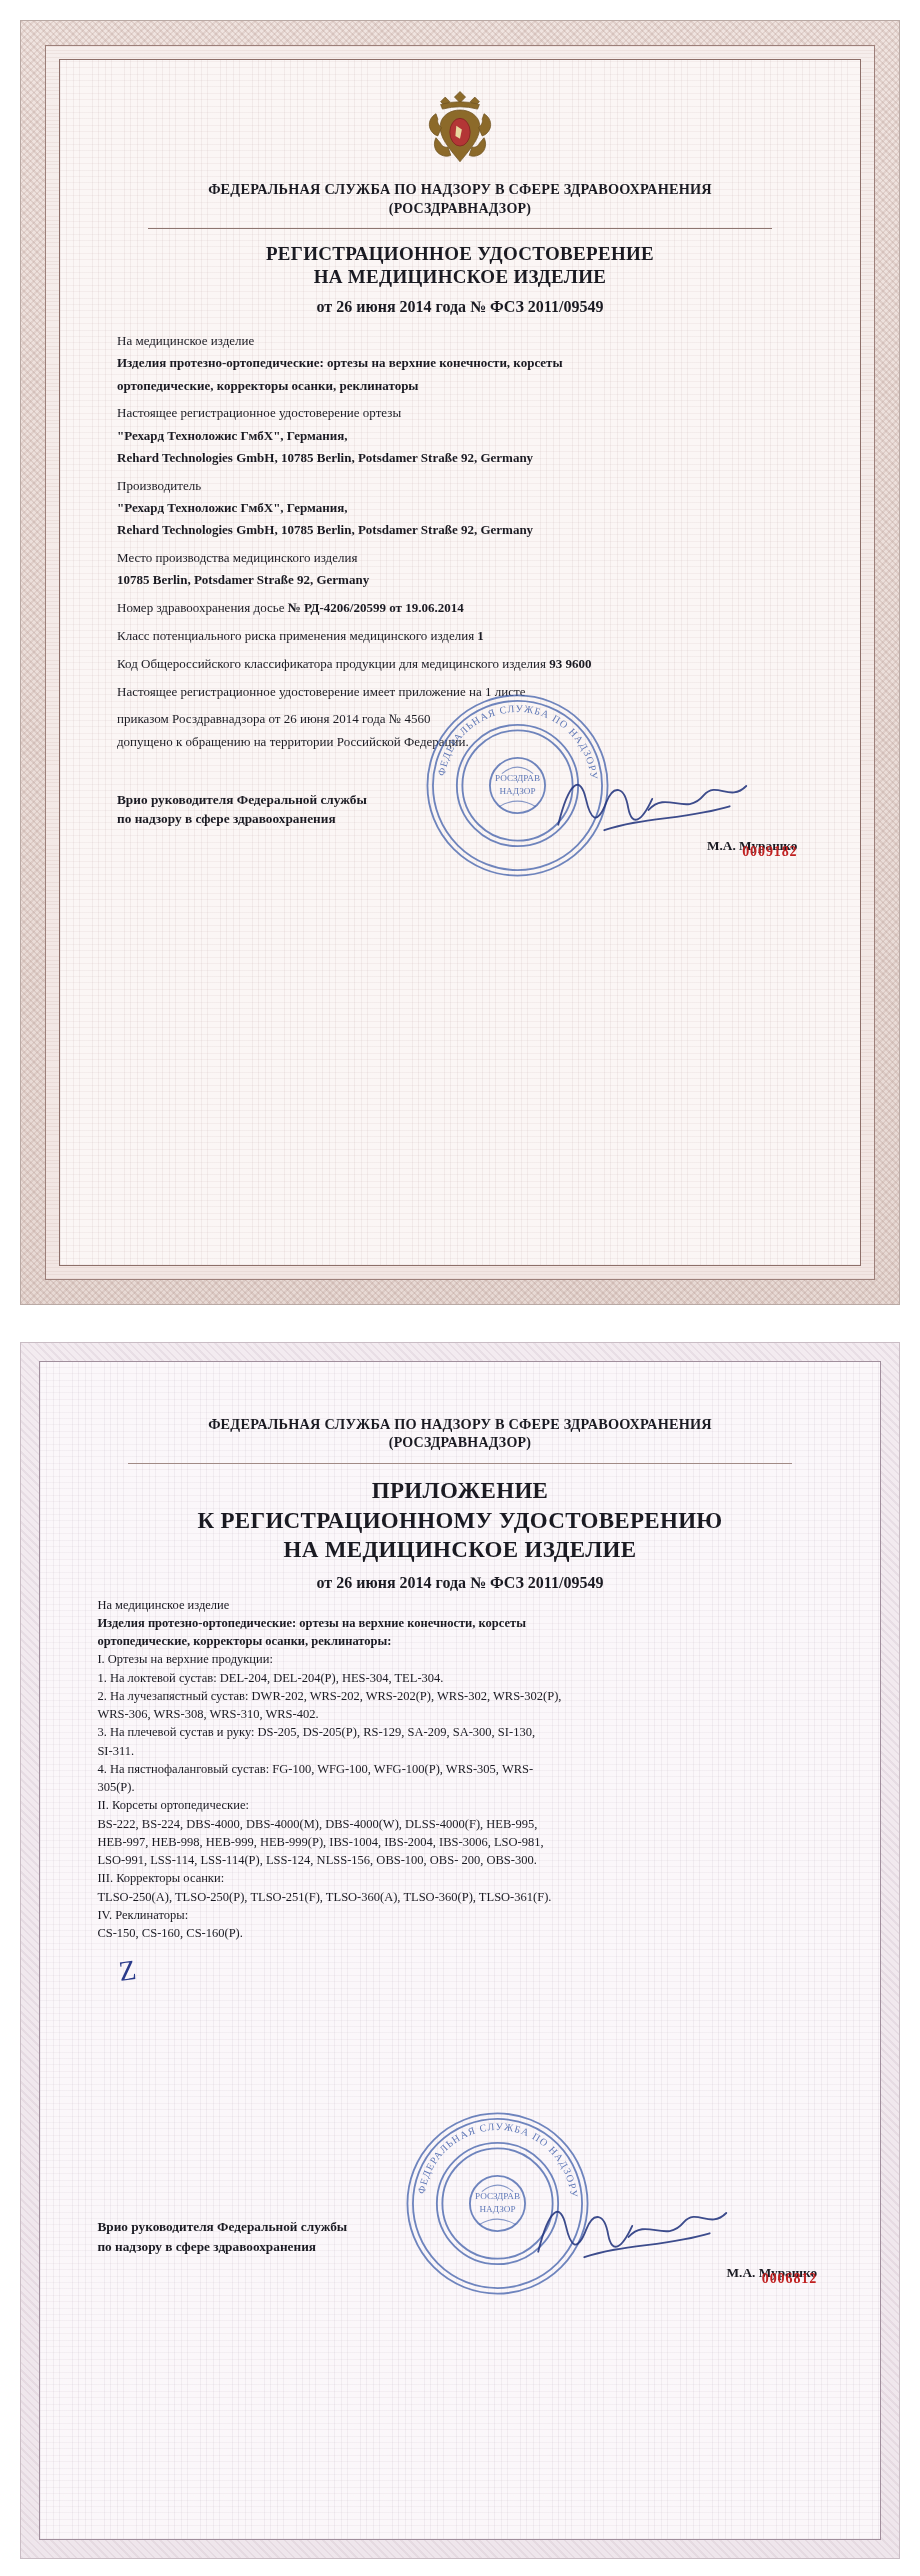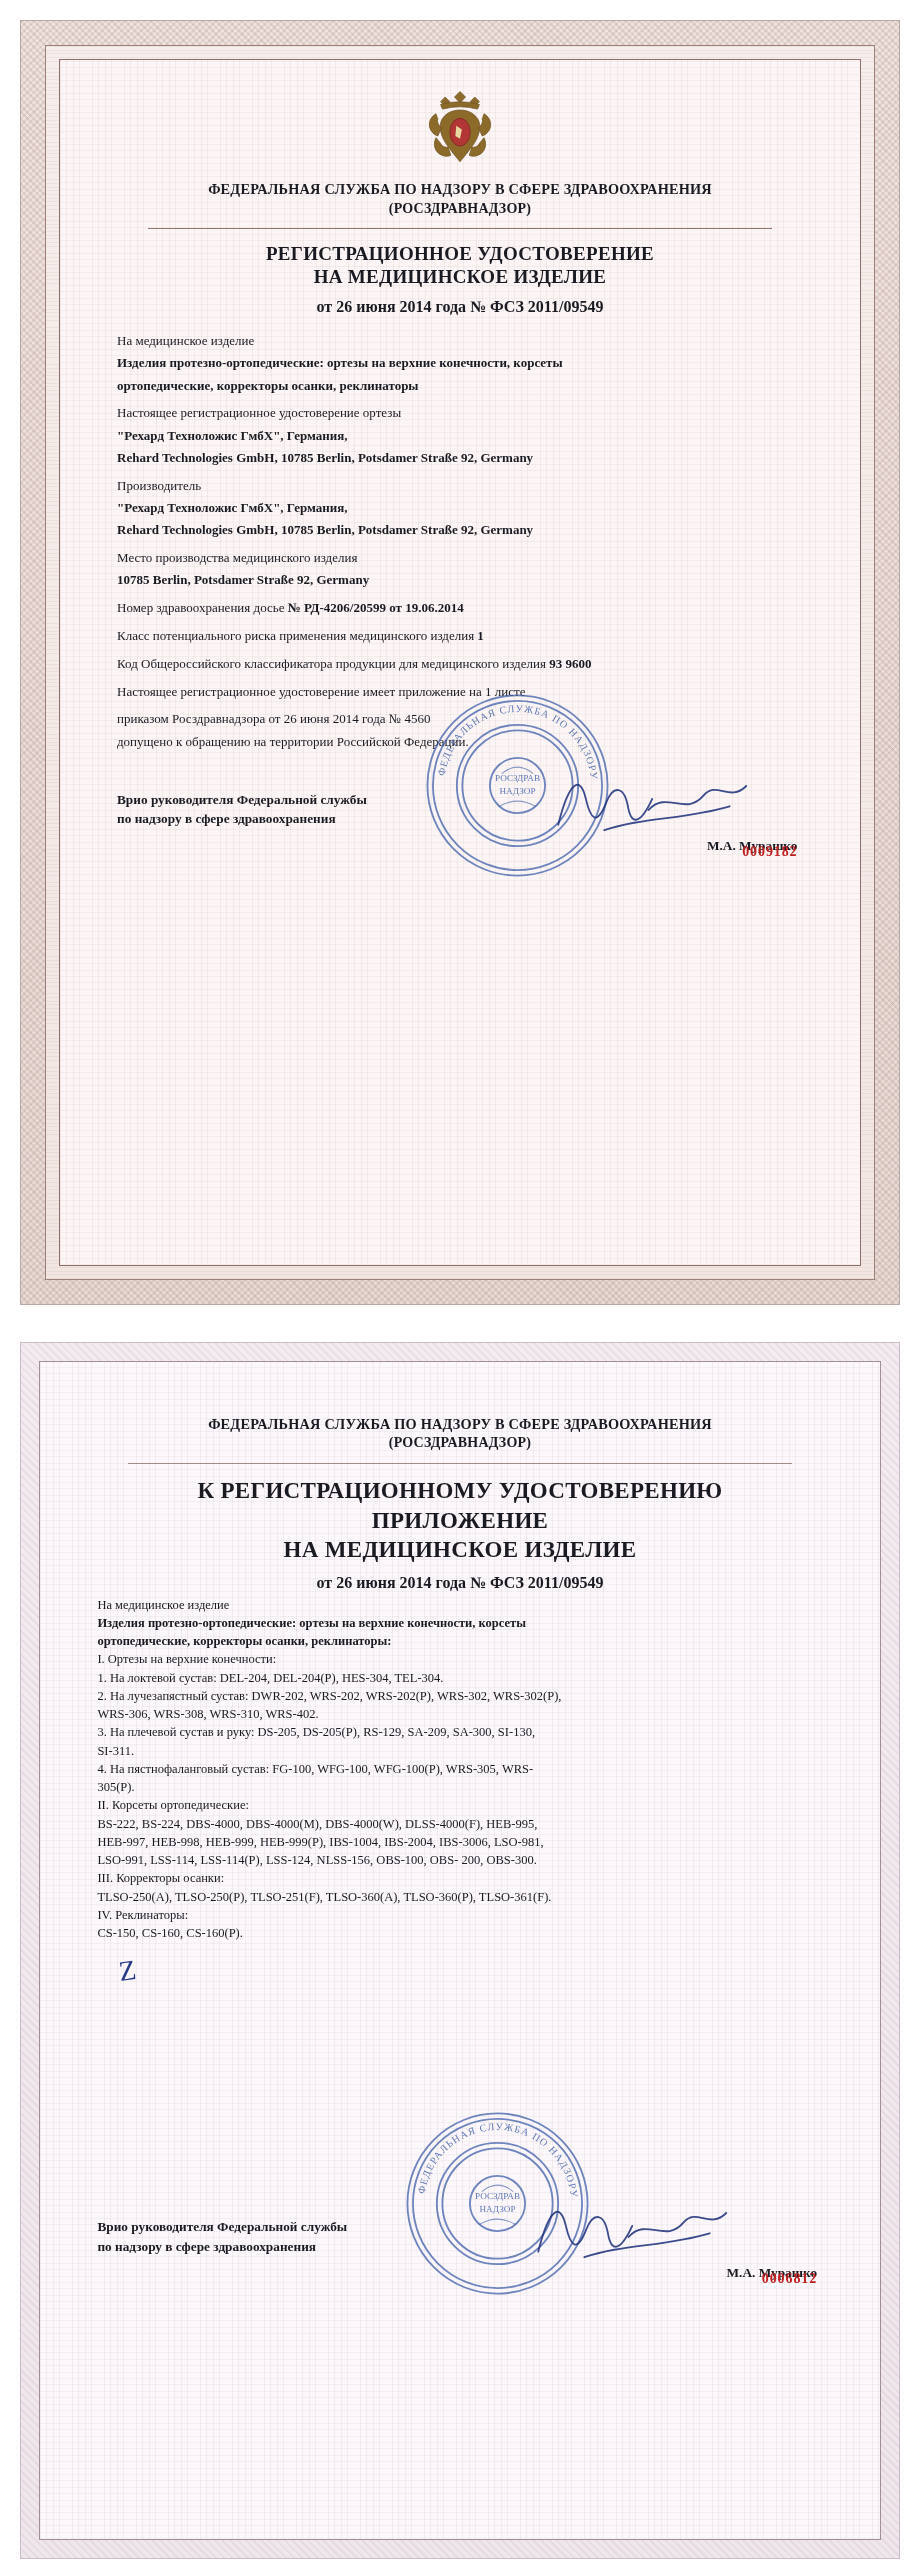--- a/index.html
+++ b/index.html
@@ -362,37 +362,37 @@
         <div style="height:44px"></div>
 
         <div class="org-line">
           <div>ФЕДЕРАЛЬНАЯ СЛУЖБА ПО НАДЗОРУ В СФЕРЕ ЗДРАВООХРАНЕНИЯ</div>
           <div class="sub">(РОСЗДРАВНАДЗОР)</div>
         </div>
 
         <div class="rule thin"></div>
 
         <div class="app-title">
+          <div>ПРИЛОЖЕНИЕ</div>
           <div>К РЕГИСТРАЦИОННОМУ УДОСТОВЕРЕНИЮ</div>
-          <div>ПРИЛОЖЕНИЕ</div>
           <div>НА МЕДИЦИНСКОЕ ИЗДЕЛИЕ</div>
         </div>
 
         <div class="title-row">
           <span>от  26 июня 2014 года</span>
           <span class="num">№  ФСЗ 2011/09549</span>
         </div>
 
 
         <div class="list-block">
           <p>На медицинское изделие</p>
           <p class="head">Изделия протезно-ортопедические: ортезы на верхние конечности, корсеты</p>
           <p class="head">ортопедические, корректоры осанки, реклинаторы:</p>
 
-          <p>I. Ортезы на верхние конечности:</p>
+          <p>I. Ортезы на верхние продукции:</p>
           <p>1. На локтевой сустав: DEL-204, DEL-204(P), HES-304, TEL-304.</p>
           <p>2. На лучезапястный сустав: DWR-202, WRS-202, WRS-202(P), WRS-302, WRS-302(P),</p>
           <p>WRS-306, WRS-308, WRS-310, WRS-402.</p>
           <p>3. На плечевой сустав и руку: DS-205, DS-205(P), RS-129, SA-209, SA-300, SI-130,</p>
           <p>SI-311.</p>
           <p>4. На пястнофаланговый сустав: FG-100, WFG-100, WFG-100(P), WRS-305, WRS-</p>
           <p>305(P).</p>
 
           <p>II. Корсеты ортопедические:</p>
           <p>BS-222, BS-224, DBS-4000, DBS-4000(M), DBS-4000(W), DLSS-4000(F), HEB-995,</p>

